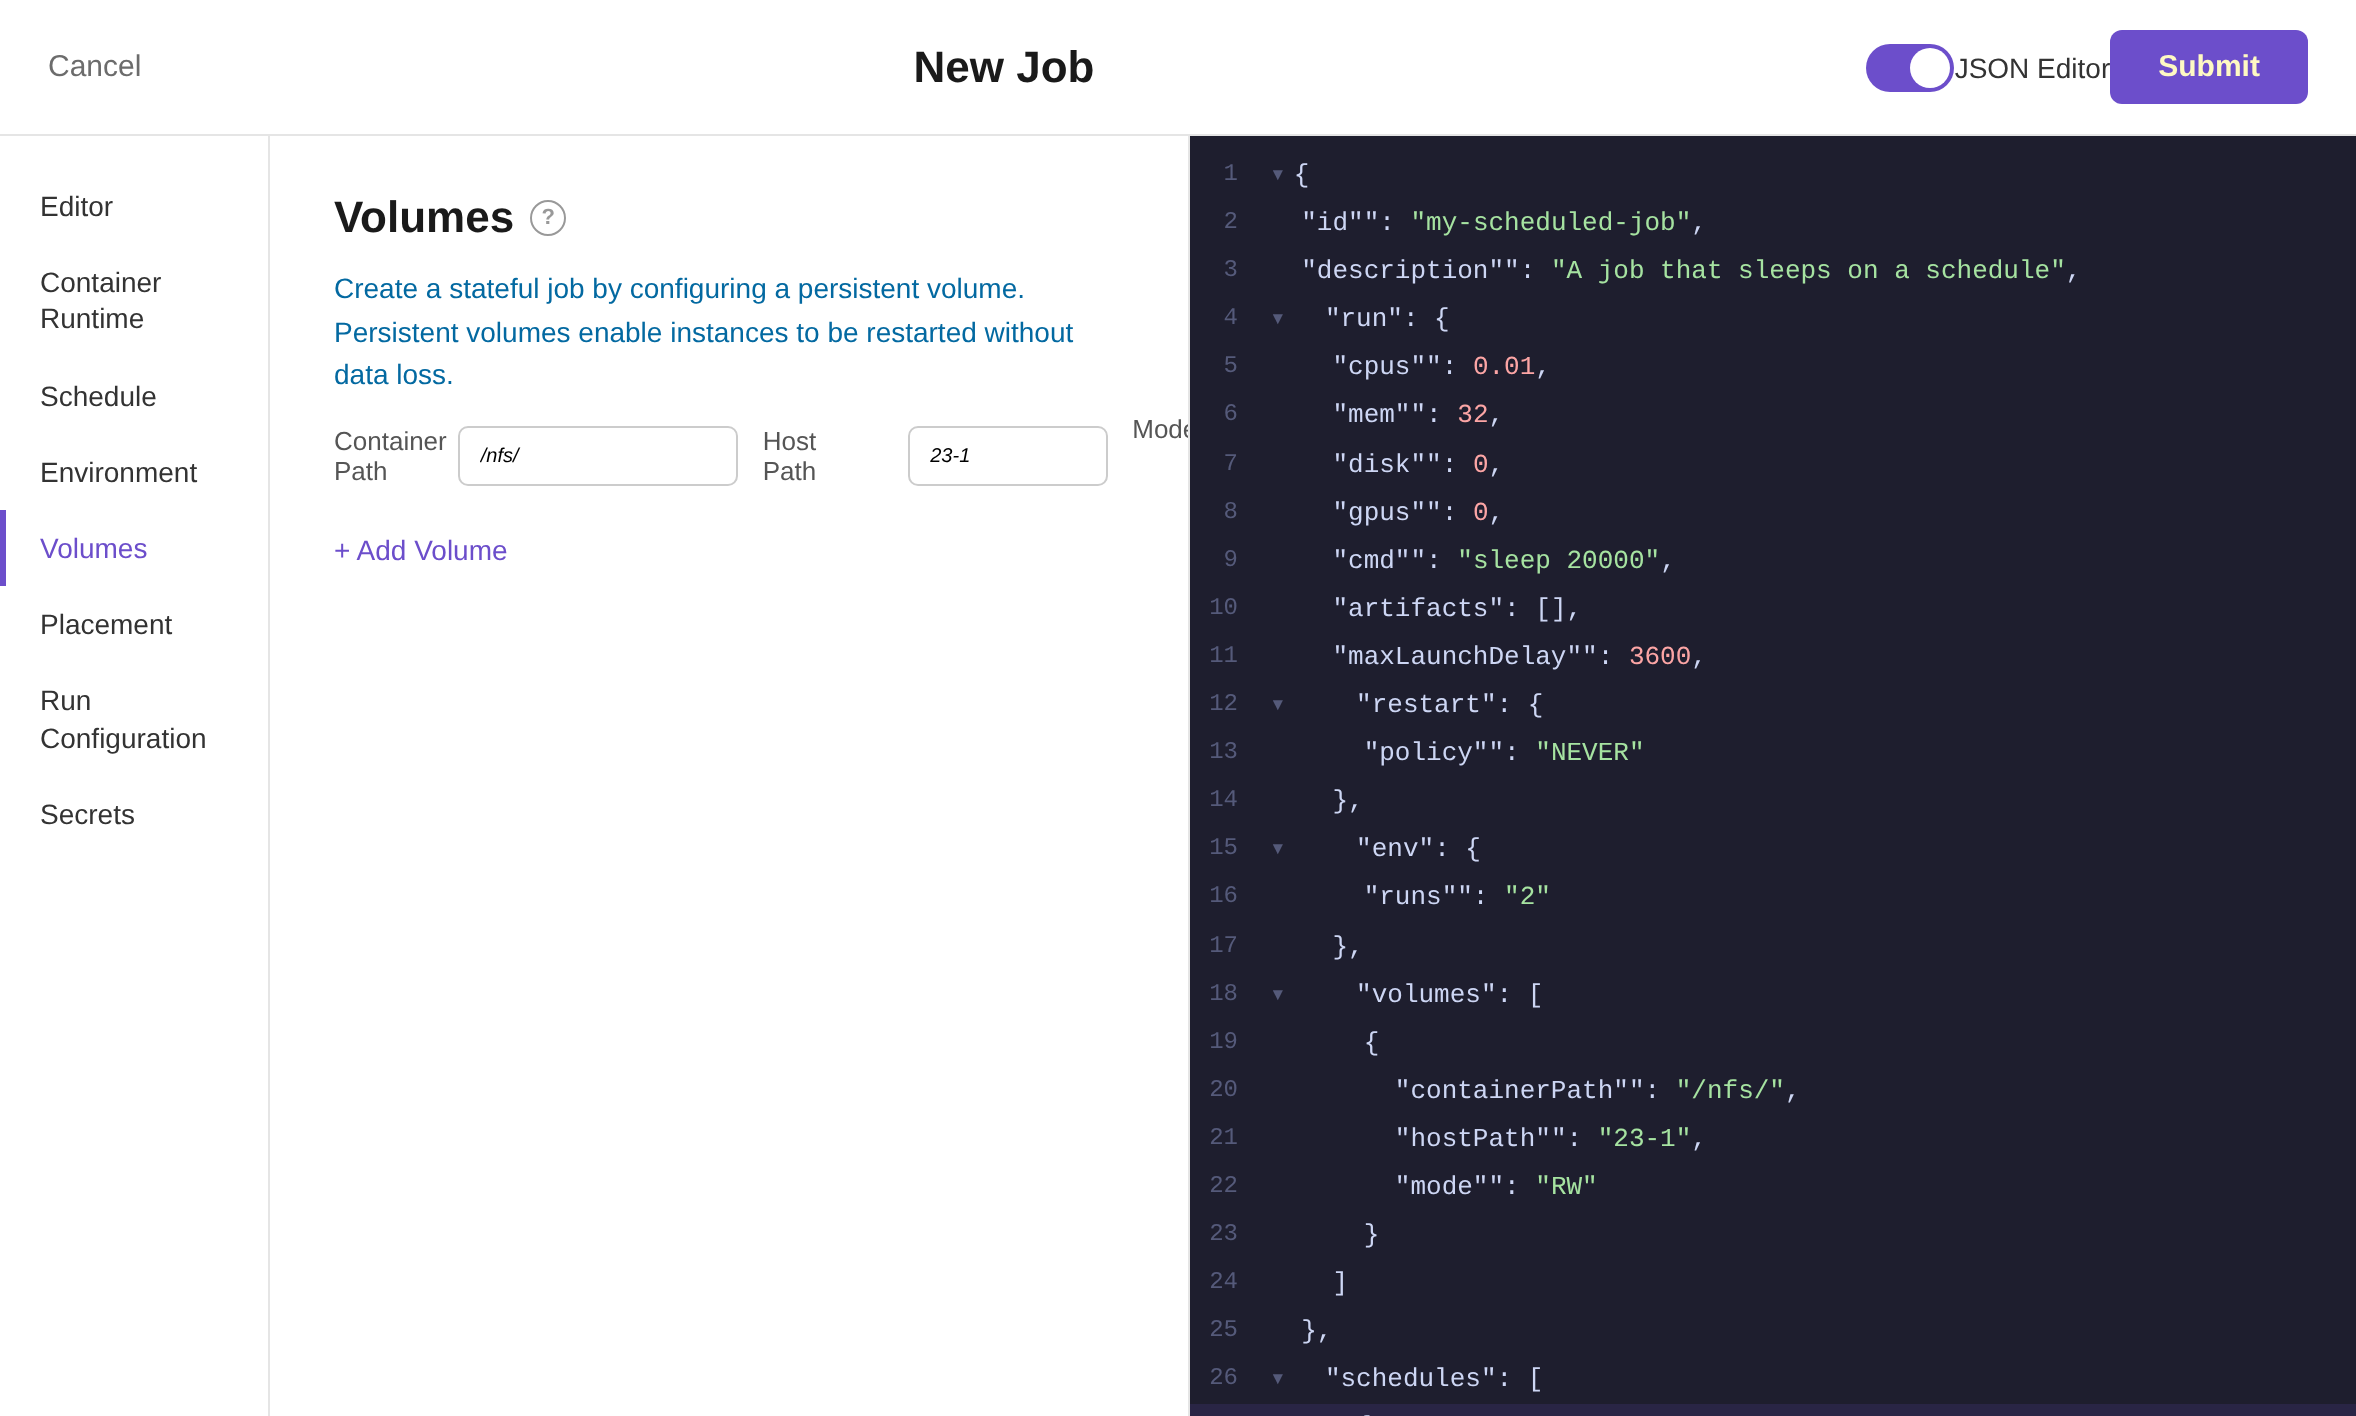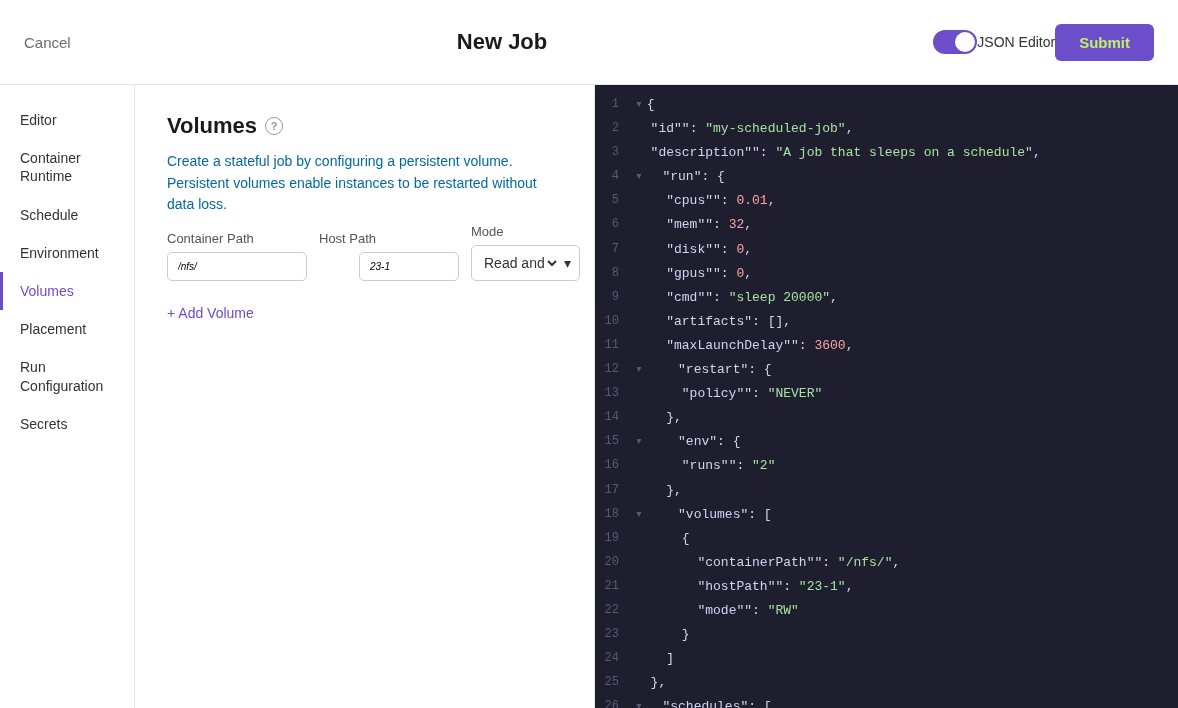--- a/index.html
+++ b/index.html
@@ -4,21 +4,21 @@
   <style>
     * { box-sizing: border-box; margin: 0; padding: 0; }
     body { font-family: -apple-system, BlinkMacSystemFont, 'Segoe UI', sans-serif; background: #fff; height: 708px; overflow: hidden; }
 
     
     .header {
       display: flex;
       align-items: center;
       justify-content: space-between;
       padding: 0 24px;
-      height: 85px;
+      height: 68px;
       border-bottom: 1px solid #e5e5e5;
       background: #fff;
     }
     .cancel-btn {
       color: #6c6c6c;
       background: none;
       border: none;
       font-size: 15px;
       cursor: pointer;
       padding: 6px 0;
@@ -56,21 +56,21 @@
       top: 2px;
       left: 22px;
       width: 20px;
       height: 20px;
       background: #fff;
       border-radius: 50%;
       transition: left 0.2s;
     }
     .submit-btn {
       background: #6c4ecb;
-      color: #bef264;
+      color: #fef9c3;
       border: none;
       border-radius: 6px;
       padding: 10px 24px;
       font-size: 15px;
       font-weight: 600;
       cursor: pointer;
     }
 
     
     .main {
@@ -135,21 +135,21 @@
       margin-bottom: 8px;
     }
     .field-row {
       display: flex;
       align-items: flex-end;
       gap: 12px;
       margin-bottom: 20px;
     }
     .field-group {
       display: flex;
-      flex-direction: column;
+      flex-direction: row;
       gap: 6px;
     }
     .field-label {
       font-size: 13px;
       color: #555;
       font-weight: 500;
     }
     .field-input {
       border: 1px solid #ccc;
       border-radius: 5px;

